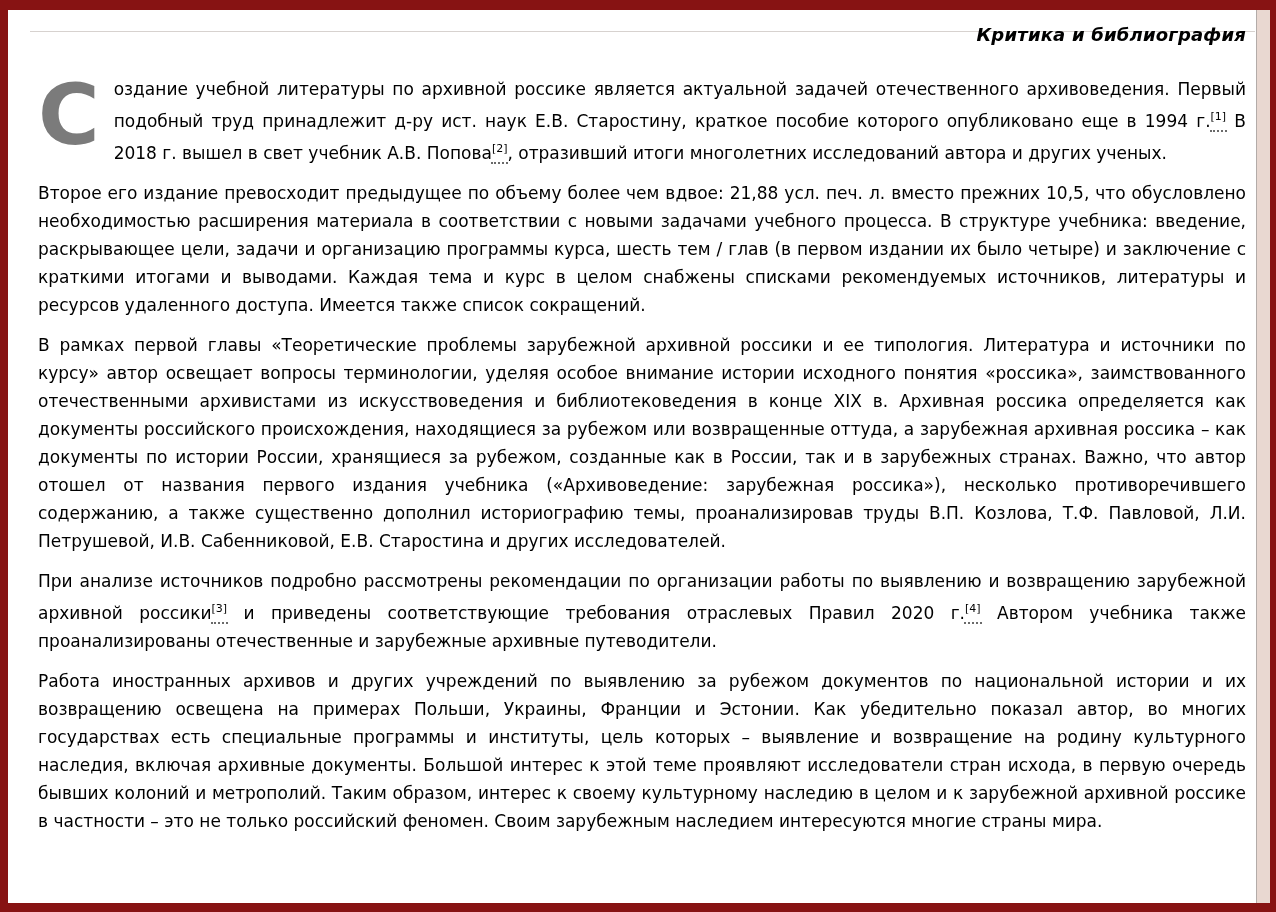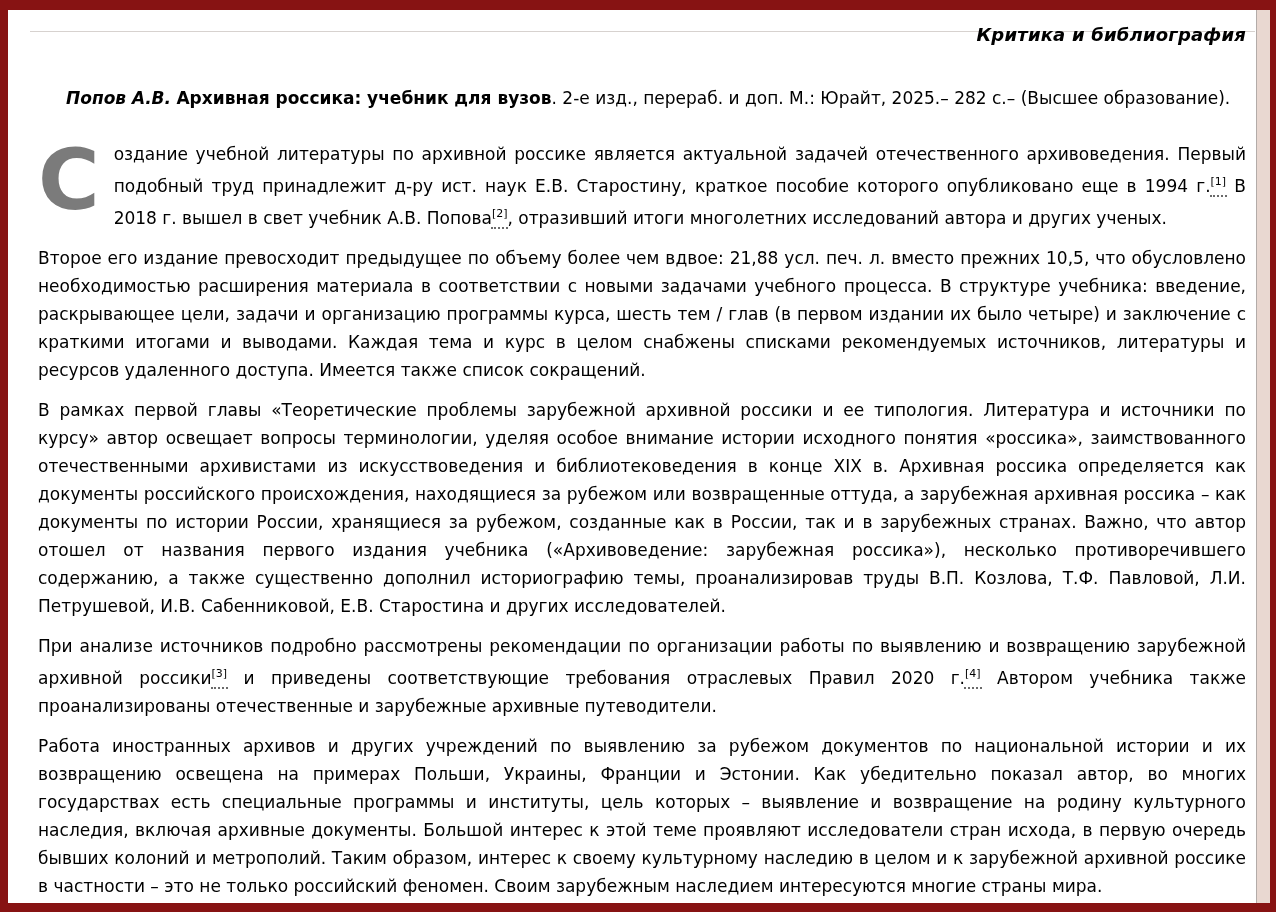--- a/index.html
+++ b/index.html
@@ -94,21 +94,20 @@
 <body>
 
 <div class="frame">
   <div class="edge-right"></div>
   <div class="edge-top"></div>
 
   <div class="content">
 
     <div class="section-header">Критика и библиография</div>
 
-    <p class="citation"><span class="cit-author">Попов А.В.</span> <span class="cit-title">Архивная россика: учебник для вузов</span><span class="cit-rest">. 2-е изд., перераб. и доп. М.: Юрайт, 2025.– 282 с.– (Высшее образование).</span></p>
 
     <p class="body-p first"><span class="dropcap">С</span><span>оздание учебной литературы по архивной россике является актуальной задачей отечественного архивоведения. Первый подобный труд принадлежит д-ру ист. наук Е.В. Старостину, краткое пособие которого опубликовано еще в 1994 г.</span><span class="fnref">[1]</span><span> В 2018 г. вышел в свет учебник А.В. Попова</span><span class="fnref">[2]</span><span>, отразивший итоги многолетних исследований автора и других ученых.</span></p>
 
     <p class="body-p">Второе его издание превосходит предыдущее по объему более чем вдвое: 21,88 усл. печ. л. вместо прежних 10,5, что обусловлено необходимостью расширения материала в соответствии с новыми задачами учебного процесса. В структуре учебника: введение, раскрывающее цели, задачи и организацию программы курса, шесть тем / глав (в первом издании их было четыре) и заключение с краткими итогами и выводами. Каждая тема и курс в целом снабжены списками рекомендуемых источников, литературы и ресурсов удаленного доступа. Имеется также список сокращений.</p>
 
     <p class="body-p">В рамках первой главы «Теоретические проблемы зарубежной архивной россики и ее типология. Литература и источники по курсу» автор освещает вопросы терминологии, уделяя особое внимание истории исходного понятия «россика», заимствованного отечественными архивистами из искусствоведения и библиотековедения в конце XIX в. Архивная россика определяется как документы российского происхождения, находящиеся за рубежом или возвращенные оттуда, а зарубежная архивная россика – как документы по истории России, хранящиеся за рубежом, созданные как в России, так и в зарубежных странах. Важно, что автор отошел от названия первого издания учебника («Архивоведение: зарубежная россика»), несколько противоречившего содержанию, а также существенно дополнил историографию темы, проанализировав труды В.П. Козлова, Т.Ф. Павловой, Л.И. Петрушевой, И.В. Сабенниковой, Е.В. Старостина и других исследователей.</p>
 
     <p class="body-p"><span>При анализе источников подробно рассмотрены рекомендации по организации работы по выявлению и возвращению зарубежной архивной россики</span><span class="fnref">[3]</span><span> и приведены соответствующие требования отраслевых Правил 2020 г.</span><span class="fnref">[4]</span><span> Автором учебника также проанализированы отечественные и зарубежные архивные путеводители.</span></p>
 
     <p class="body-p">Работа иностранных архивов и других учреждений по выявлению за рубежом документов по национальной истории и их возвращению освещена на примерах Польши, Украины, Франции и Эстонии. Как убедительно показал автор, во многих государствах есть специальные программы и институты, цель которых – выявление и возвращение на родину культурного наследия, включая архивные документы. Большой интерес к этой теме проявляют исследователи стран исхода, в первую очередь бывших колоний и метрополий. Таким образом, интерес к своему культурному наследию в целом и к зарубежной архивной россике в частности – это не только российский феномен. Своим зарубежным наследием интересуются многие страны мира.</p>

